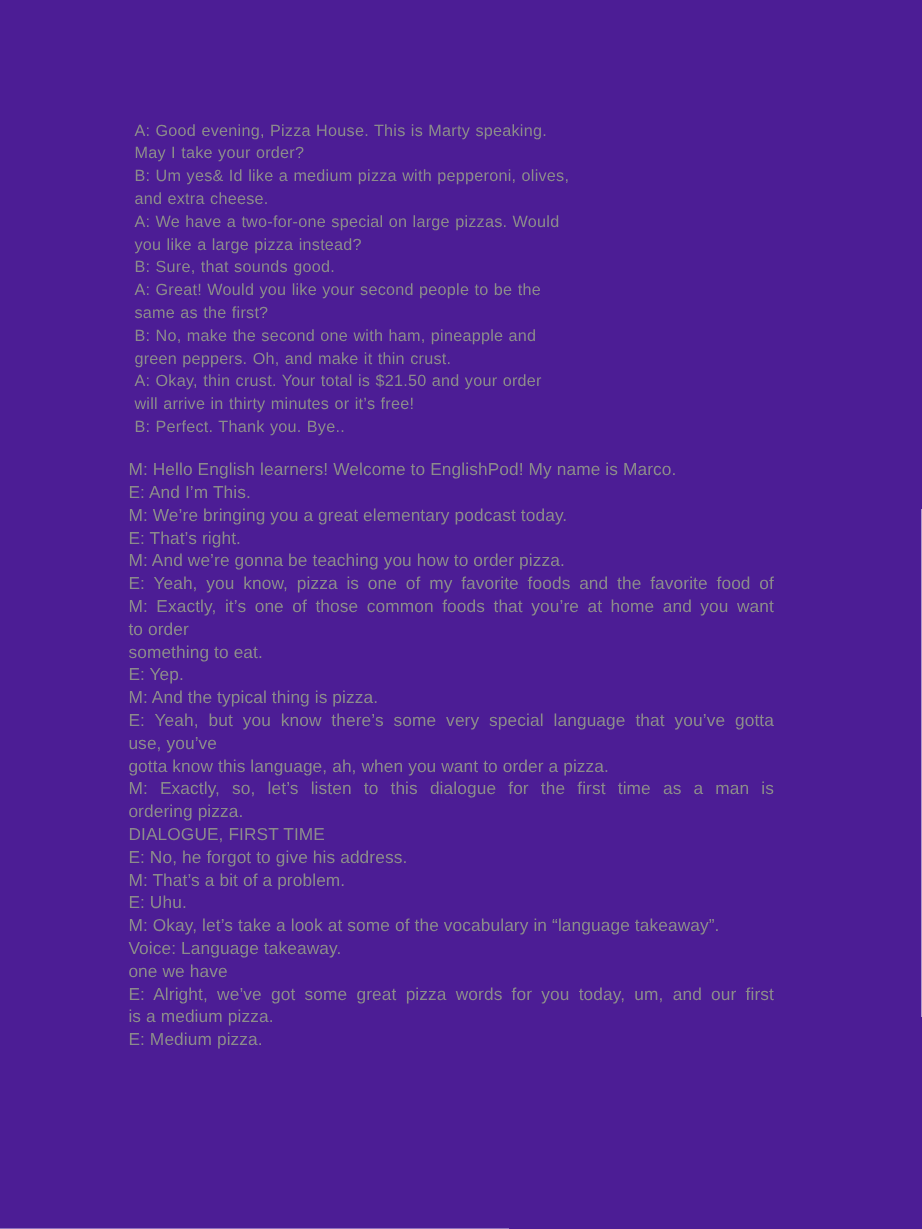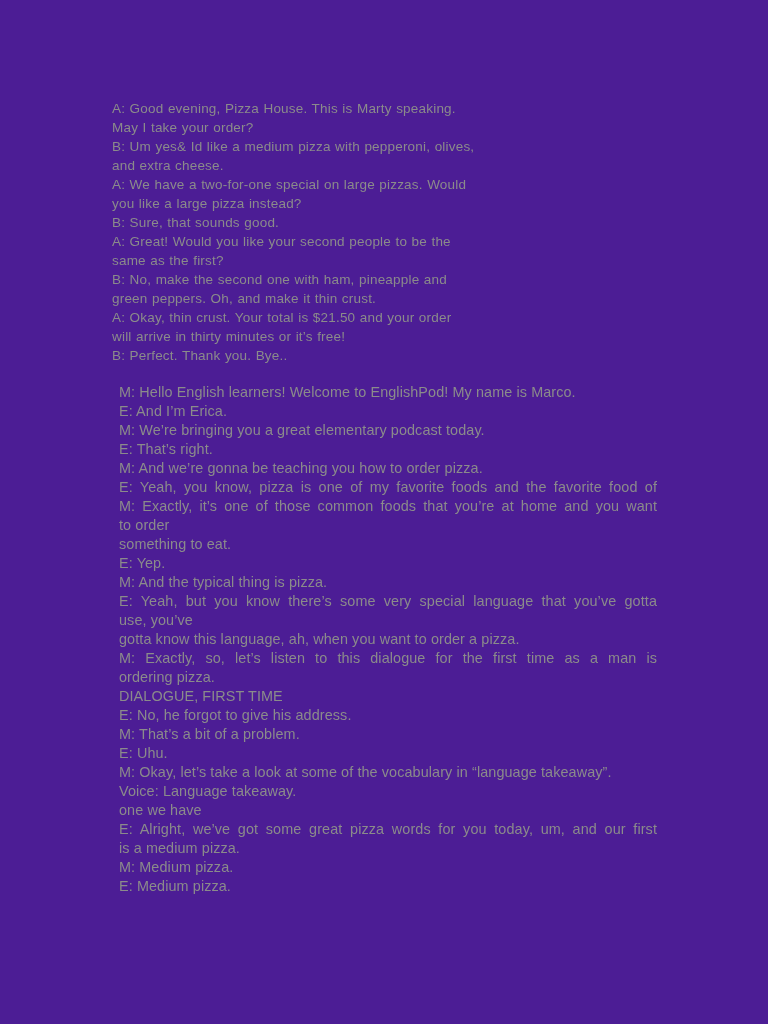--- a/index.html
+++ b/index.html
@@ -23,21 +23,21 @@
   #dialogue-block {
     left: 112px;
     top: 99px;
     width: 352px;
     font-size: 13.5px;
     line-height: 19px;
     letter-spacing: 0.2px;
     word-spacing: 0.5px;
   }
   #podcast-block {
-    left: 119px;
+    left: 107px;
     top: 383px;
     width: 538px;
     font-size: 14.4px;
     line-height: 19px;
     letter-spacing: 0.1px;
   }
   .line {
     white-space: nowrap;
     min-height: 19px;
   }
@@ -62,21 +62,21 @@
       <div class="line">A: Great! Would you like your second people to be the</div>
       <div class="line">same as the first?</div>
       <div class="line">B: No, make the second one with ham, pineapple and</div>
       <div class="line">green peppers. Oh, and make it thin crust.</div>
       <div class="line">A: Okay, thin crust. Your total is $21.50 and your order</div>
       <div class="line">will arrive in thirty minutes or it’s free!</div>
       <div class="line">B: Perfect. Thank you. Bye..</div>
     </section>
   <section class="block" id="podcast-block">
       <div class="line">M: Hello English learners! Welcome to EnglishPod! My name is Marco.</div>
-      <div class="line">E: And I’m Erica.</div>
+      <div class="line">E: And I’m This.</div>
       <div class="line">M: We’re bringing you a great elementary podcast today.</div>
       <div class="line">E: That’s right.</div>
       <div class="line">M: And we’re gonna be teaching you how to order pizza.</div>
       <div class="line just">E: Yeah, you know, pizza is one of my favorite foods and the favorite food of</div>
       <div class="line just">M: Exactly, it’s one of those common foods that you’re at home and you want</div>
       <div class="line">to order</div>
       <div class="line">something to eat.</div>
       <div class="line">E: Yep.</div>
       <div class="line">M: And the typical thing is pizza.</div>
       <div class="line just">E: Yeah, but you know there’s some very special language that you’ve gotta</div>
@@ -86,16 +86,15 @@
       <div class="line">ordering pizza.</div>
       <div class="line">DIALOGUE, FIRST TIME</div>
       <div class="line">E: No, he forgot to give his address.</div>
       <div class="line">M: That’s a bit of a problem.</div>
       <div class="line">E: Uhu.</div>
       <div class="line">M: Okay, let’s take a look at some of the vocabulary in “language takeaway”.</div>
       <div class="line">Voice: Language takeaway.</div>
       <div class="line">one we have</div>
       <div class="line just">E: Alright, we’ve got some great pizza words for you today, um, and our first</div>
       <div class="line">is a medium pizza.</div>
-      <div class="line">M: Medium pizza.</div>
       <div class="line">E: Medium pizza.</div>
     </section>
 </div>
 
 </body></html>

